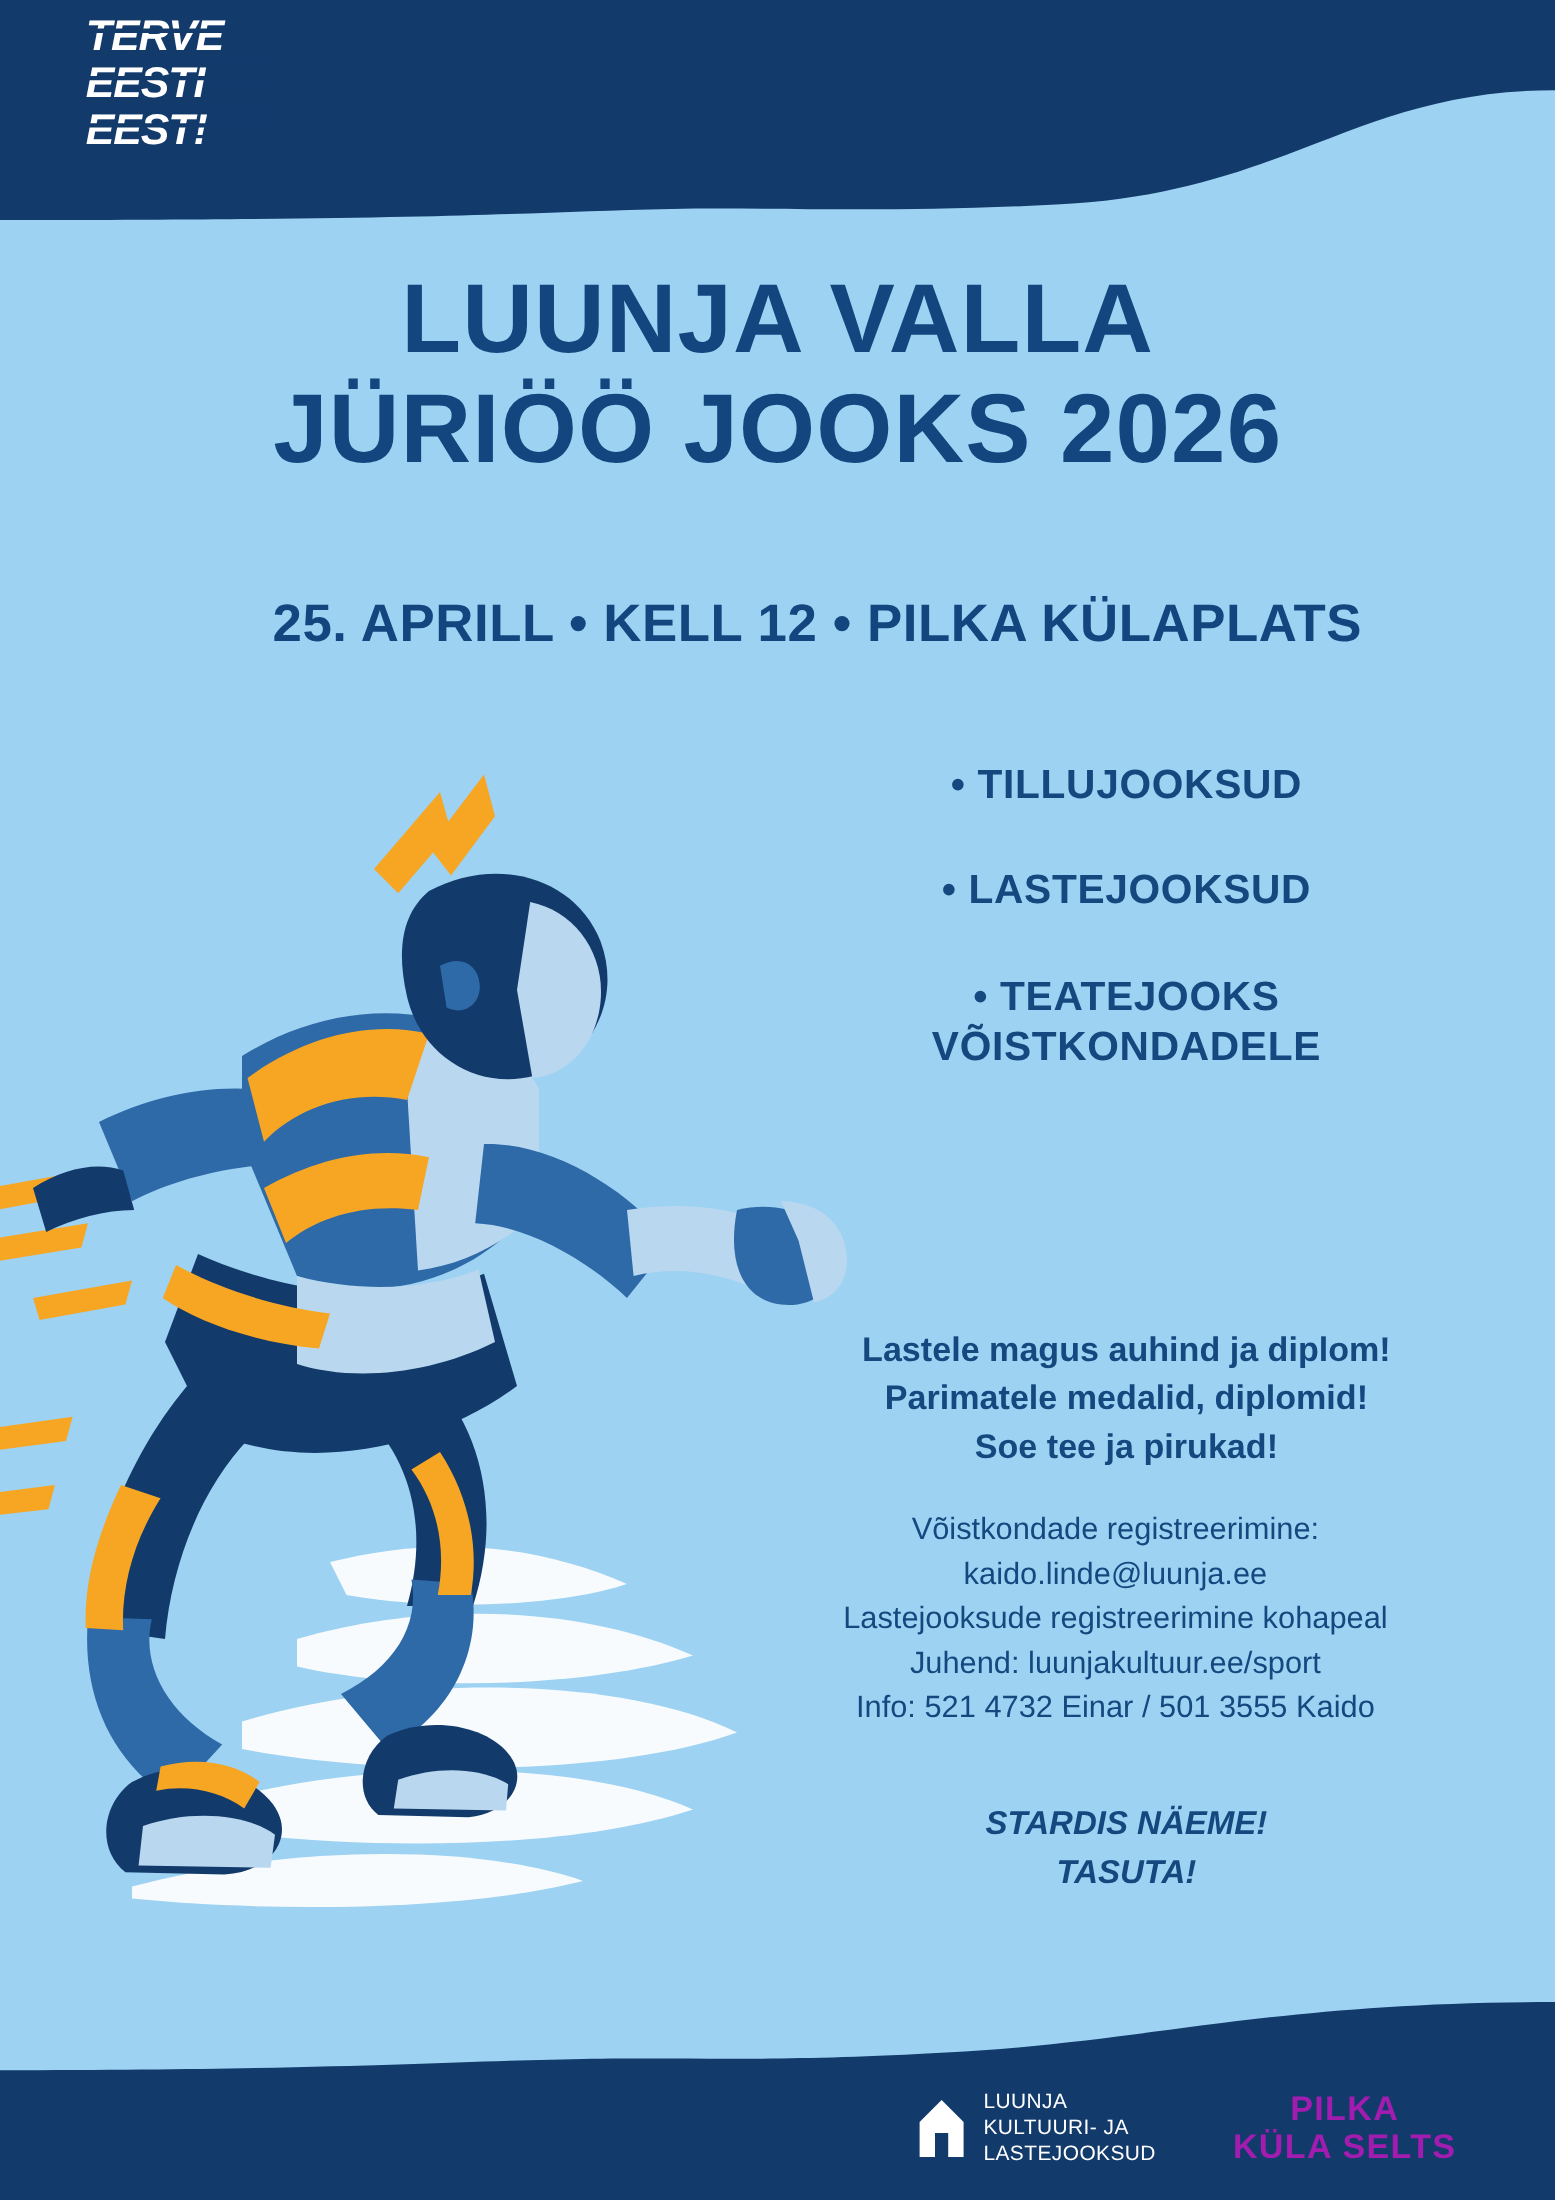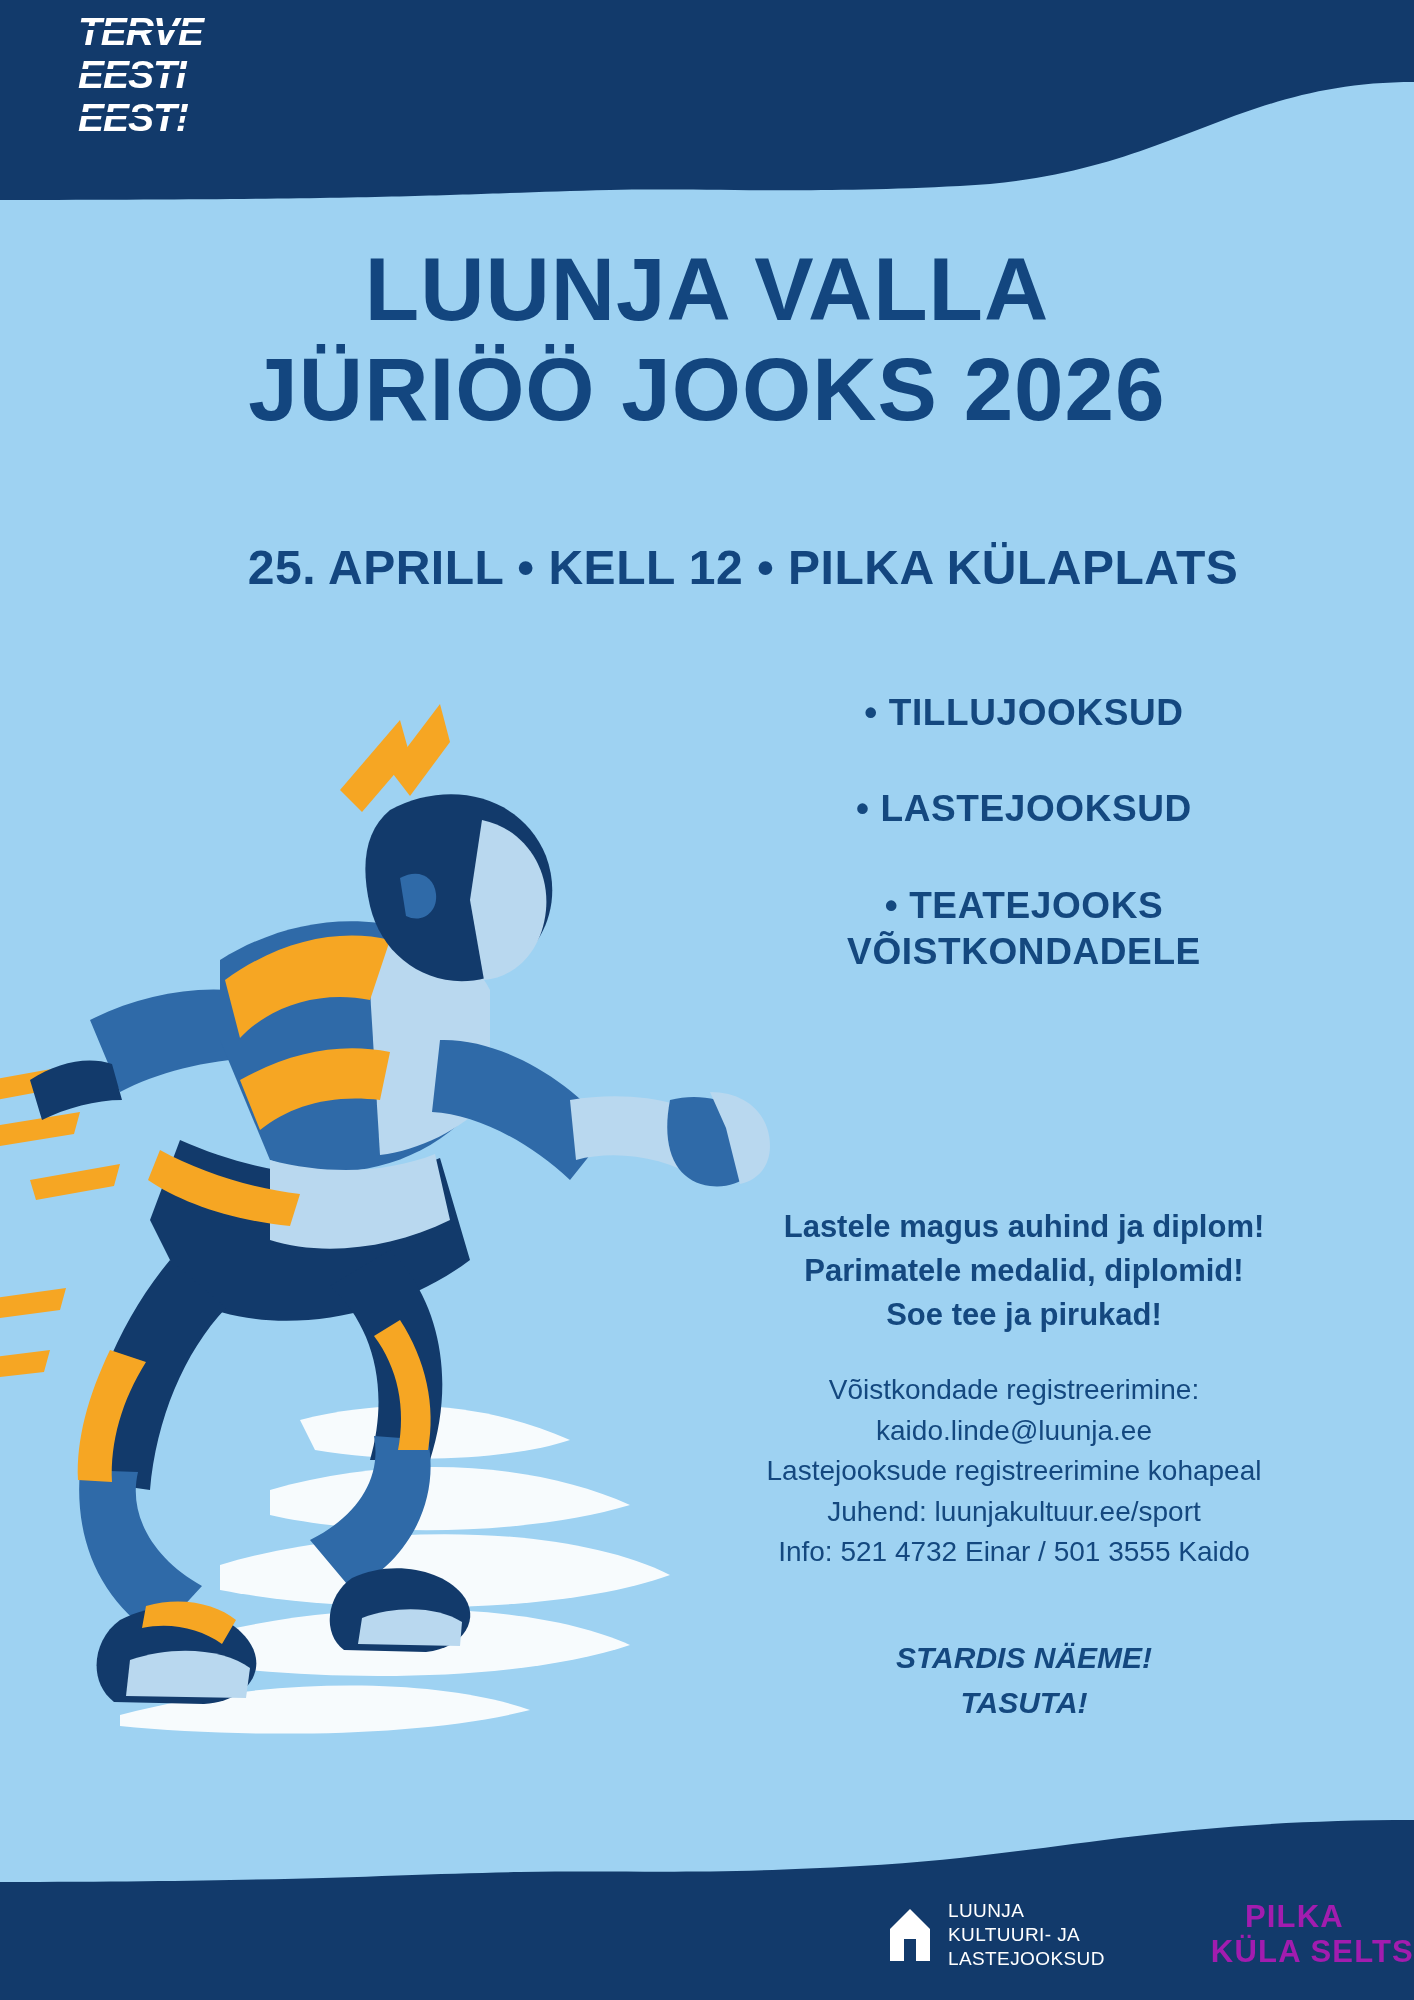--- a/index.html
+++ b/index.html
@@ -49,20 +49,21 @@
 
   .bottom-logos {
     position: absolute;
     left: 0;
     bottom: 0;
     width: 1414px;
     height: 130px;
     display: flex;
     align-items: center;
     justify-content: flex-end;
+    padding-right: 90px;
     box-sizing: border-box;
     gap: 70px;
   }
   .luunja-logo {
     display: flex;
     align-items: center;
     gap: 16px;
     color: #ffffff;
   }
   .luunja-mark {
@@ -84,21 +85,20 @@
   }
   .pilka-line1 {
     font-size: 31px;
     font-weight: 700;
     letter-spacing: 1.2px;
   }
   .pilka-line2 {
     font-size: 31px;
     font-weight: 700;
     letter-spacing: 1.2px;
-    margin-left: 36px;
   }
 
   
   .headline {
     position: absolute;
     top: 240px;
     left: 0;
     width: 1414px;
     text-align: center;
     color: #12457f;

